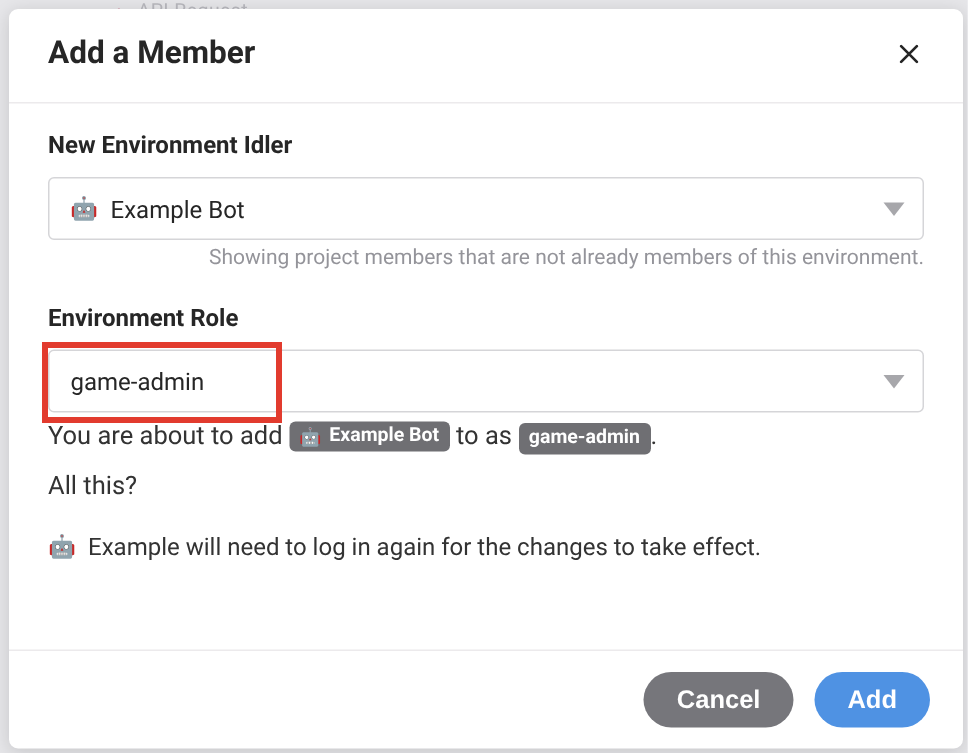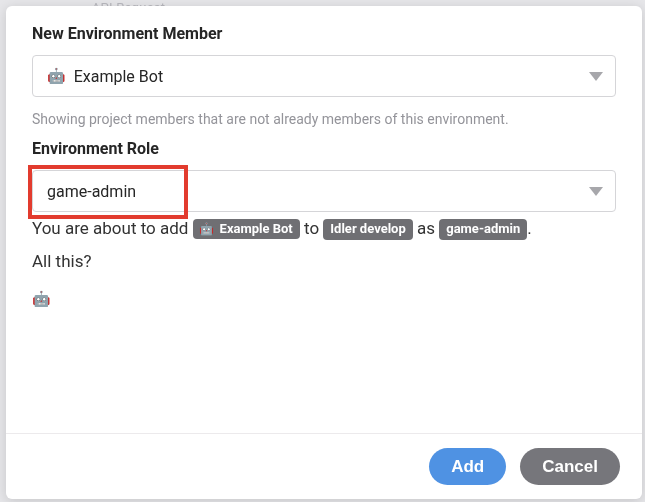--- a/index.html
+++ b/index.html
@@ -90,26 +90,27 @@
     font-size: 15px;
     line-height: 1;
   }
   .chevron {
     width: 0; height: 0;
     border-left: 7px solid transparent;
     border-right: 7px solid transparent;
     border-top: 9px solid #a7a7ab;
   }
   .helper {
-    margin-top: 14px;
+    margin-top: 4px;
     font-size: 14px;
     color: #94949a;
+    text-align: right;
   }
   .role-block {
-    margin-top: 12px;
+    margin-top: 22px;
     position: relative;
   }
   .highlight-box {
     position: absolute;
     top: 26px;
     left: -4px;
     width: 160px;
     height: 54px;
     border: 4px solid #e23b2e;
     pointer-events: none;
@@ -171,25 +172,33 @@
 <body>
 
 <div class="backdrop">
   <div class="bg-hint">
     <span class="arrow">›</span>
     <span>API Request</span>
   </div>
 
   <div class="modal">
 
+    <div class="modal-header">
+      <div class="modal-title">Add a Member</div>
+      <div class="close-icon">
+        <svg viewBox="0 0 24 24">
+          <path d="M5 5 L19 19 M19 5 L5 19" stroke="#262626" stroke-width="2.4" stroke-linecap="round" fill="none"></path>
+        </svg>
+      </div>
+    </div>
 
     <div class="modal-body">
 
       <div>
-        <div class="field-label">New Environment Member</div>
+        <div class="field-label">New Environment Idler</div>
         <div class="select">
           <div class="value">
             <span class="bot-emoji">🤖</span>
             <span>Example Bot</span>
           </div>
           <div class="chevron"></div>
         </div>
         <div class="helper">Showing project members that are not already members of this environment.</div>
       </div>
 
@@ -204,36 +213,34 @@
         <div class="highlight-box"></div>
       </div>
 
       <div class="confirm">
         <span>You are about to add</span>
         <span class="chip">
           <span class="bot-emoji">🤖</span>
           <span>Example Bot</span>
         </span>
         <span>to</span>
-        <span class="chip">
-          <span>Idler develop</span>
-        </span>
         <span>as</span>
         <span class="chip">
           <span>game-admin</span>
         </span><span>.</span>
         <br>
         <span>All this?</span>
       </div>
 
       <div class="relogin">
         <span class="bot-emoji">🤖</span>
+        <span>Example will need to log in again for the changes to take effect.</span>
       </div>
 
     </div>
 
     <div class="modal-footer">
+      <button class="btn btn-cancel">Cancel</button>
       <button class="btn btn-add">Add</button>
-      <button class="btn btn-cancel">Cancel</button>
     </div>
 
   </div>
 </div>
 
 </body></html>

